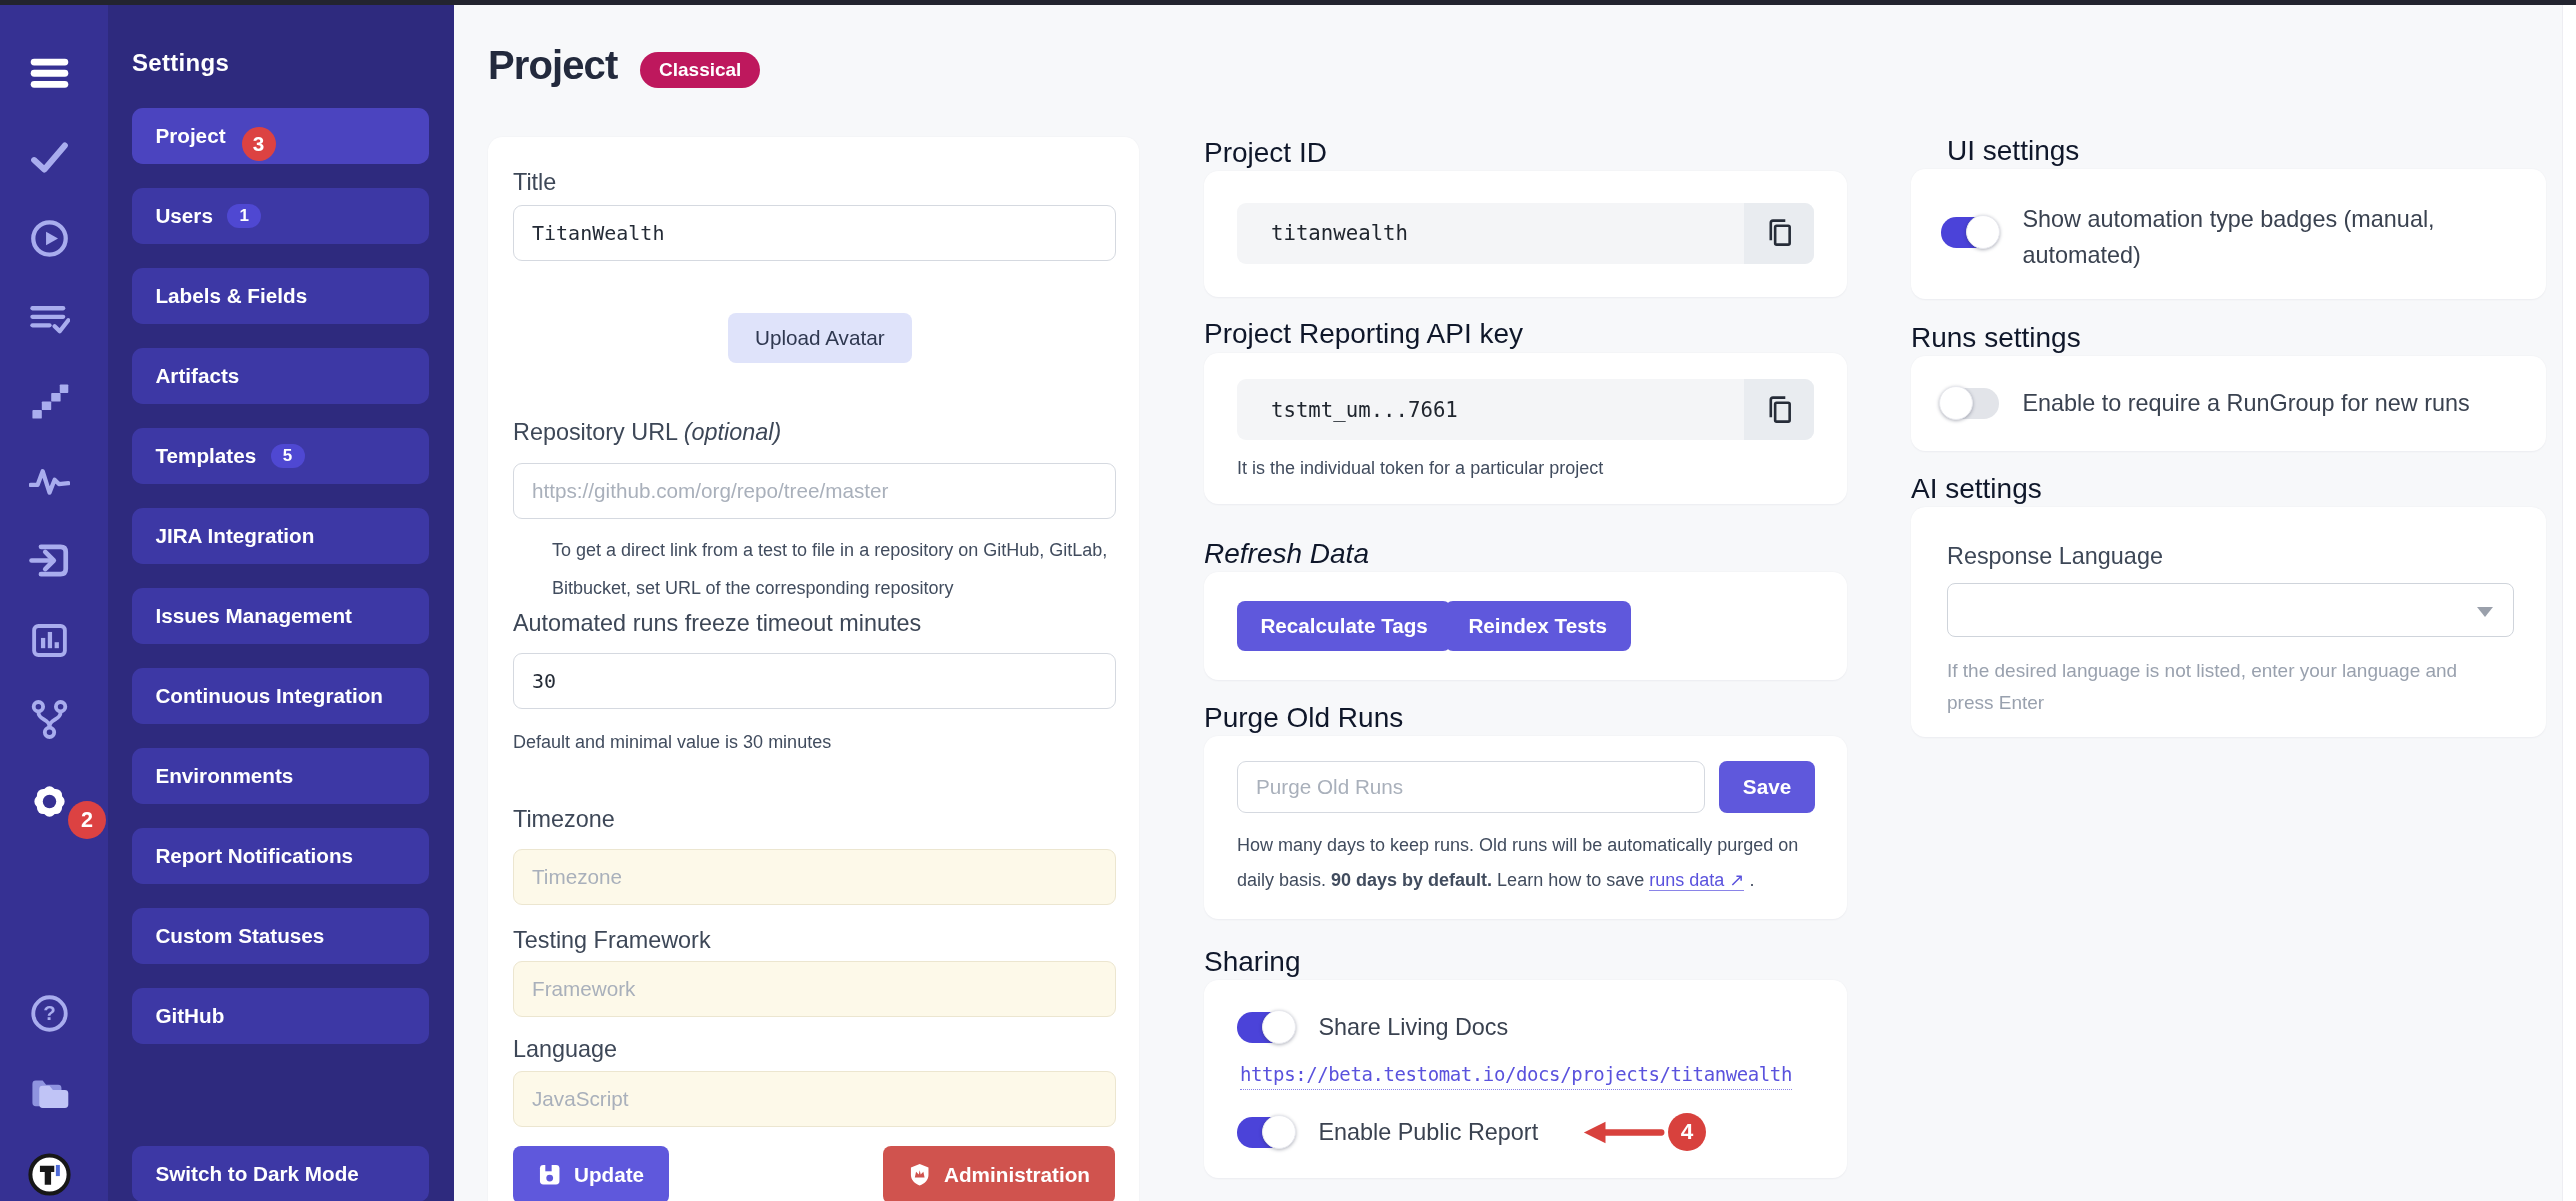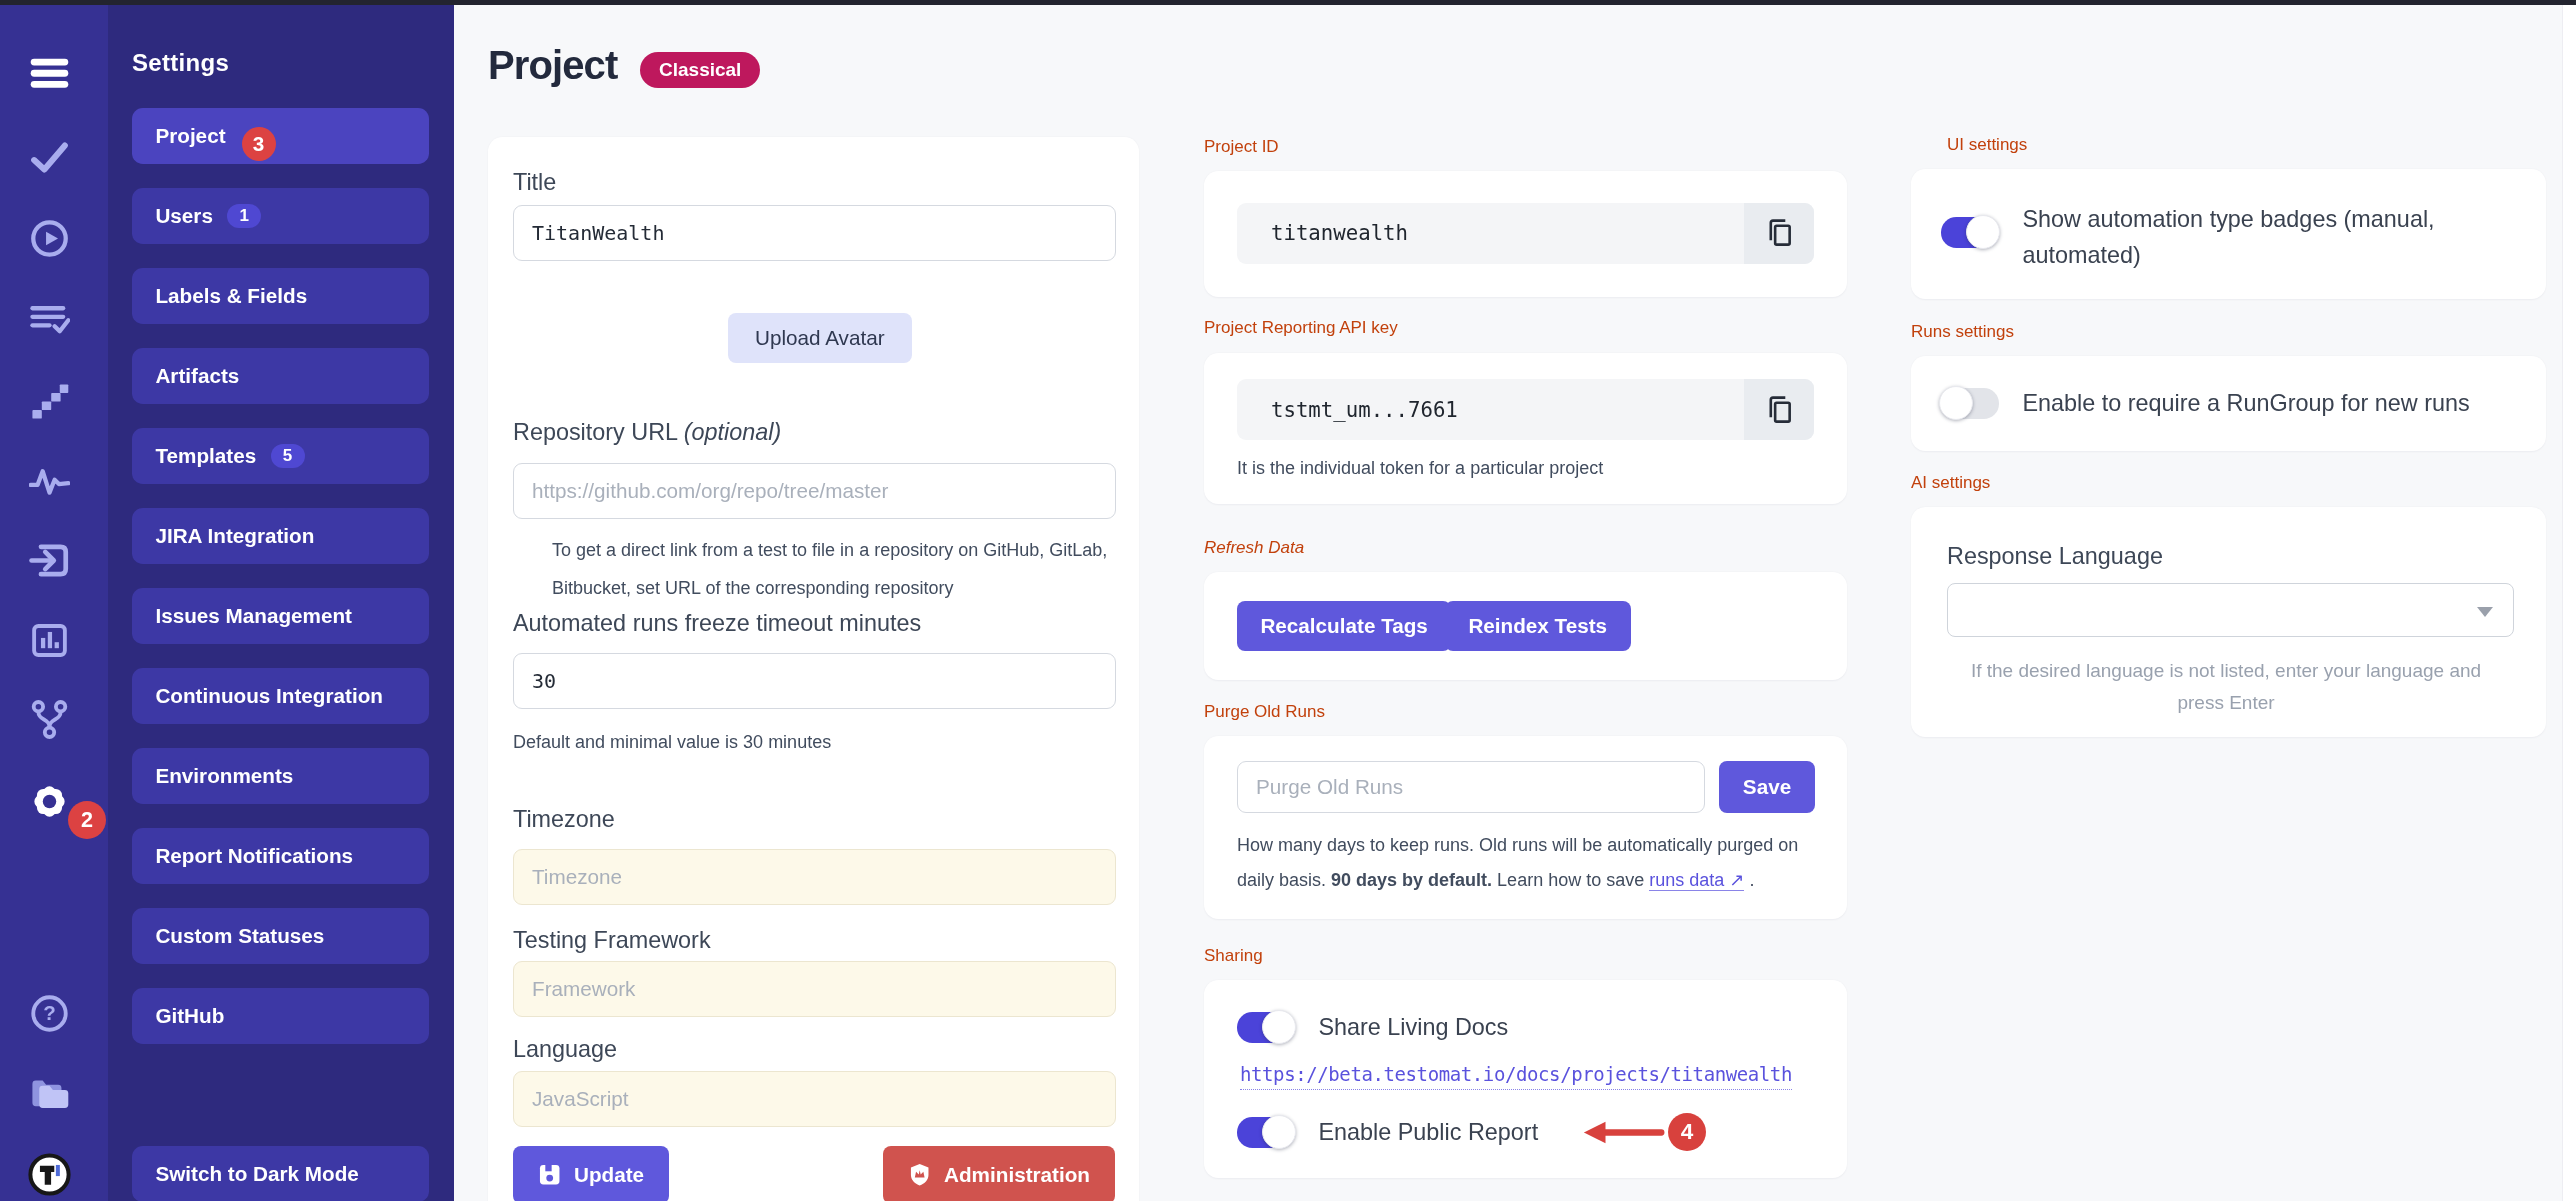--- a/index.html
+++ b/index.html
@@ -27,30 +27,30 @@
   .pill-badge { margin-left:14.4px; min-width:34px; height:24px; padding:0 9px; border-radius:12.6px; background:#4f48d2;
                 color:#fff; font-size:17px; font-weight:700; display:flex; align-items:center; justify-content:center; }
   .red-badge { margin-left:16px; width:34px; height:34px; border-radius:50%; background:#dc4242; transform:translateY(8px);
                color:#fff; font-size:20.7px; font-weight:700; display:flex; align-items:center; justify-content:center; }
 
   
   .page-title { left:488px; top:43px; font-size:40px; font-weight:800; color:#232a3d; letter-spacing:-0.9px; }
   .type-badge { left:640px; top:52px; height:36px; padding:0 19px; border-radius:18px; background:#be185d;
                 color:#fff; font-size:19px; font-weight:700; display:flex; align-items:center; }
   .card { background:#ffffff; border-radius:14.4px; box-shadow:0 0.9px 1.8px rgba(20,24,60,.05); }
-  .sec-label { position:absolute; font-size:17px; color:#c2410c; }
+  .sec-label { position:absolute; font-size:28px; color:#0f172a; }
   .fld-label { position:absolute; left:25px; font-size:23.4px; color:#3d4757; }
   .fld-label .opt { font-style:italic; }
   .inp { position:absolute; left:25px; width:603px; height:56px; border:1.3px solid #d5d9e0; border-radius:9px; background:#fff;
          font-size:20.7px; color:#242b36; padding:0 18px; outline:none; }
   .inp.mono { font-family:"DejaVu Sans Mono", monospace; font-size:20px; }
   .inp.cream { background:#fdf9e9; border-color:#ece6d0; }
   .inp::placeholder { color:#a9b0bb; opacity:1; }
   .helper { position:absolute; left:25px; font-size:18px; line-height:38px; color:#414c5e; }
-  .helper.tight { line-height:23.4px;text-align:center; }
+  .helper.tight { line-height:23.4px; }
 
   .btn { display:flex; align-items:center; justify-content:center; border:none; cursor:pointer; border-radius:8px;
          color:#fff; font-size:20.7px; font-weight:700; font-family:"Liberation Sans", sans-serif; }
   .btn.primary { background:#5f58dc; }
   .btn.red { background:#d0534e; }
   .btn.soft { background:#dfe3fa; color:#2f3850; font-weight:400; }
 
   
   .toggle { position:relative; width:58px; height:31px; border-radius:15.3px; background:#e2e4e9; flex:none; cursor:pointer; }
   .toggle .knob { position:absolute; top:-1.8px; left:-1.8px; width:34px; height:34px; border-radius:50%; background:#fff;

